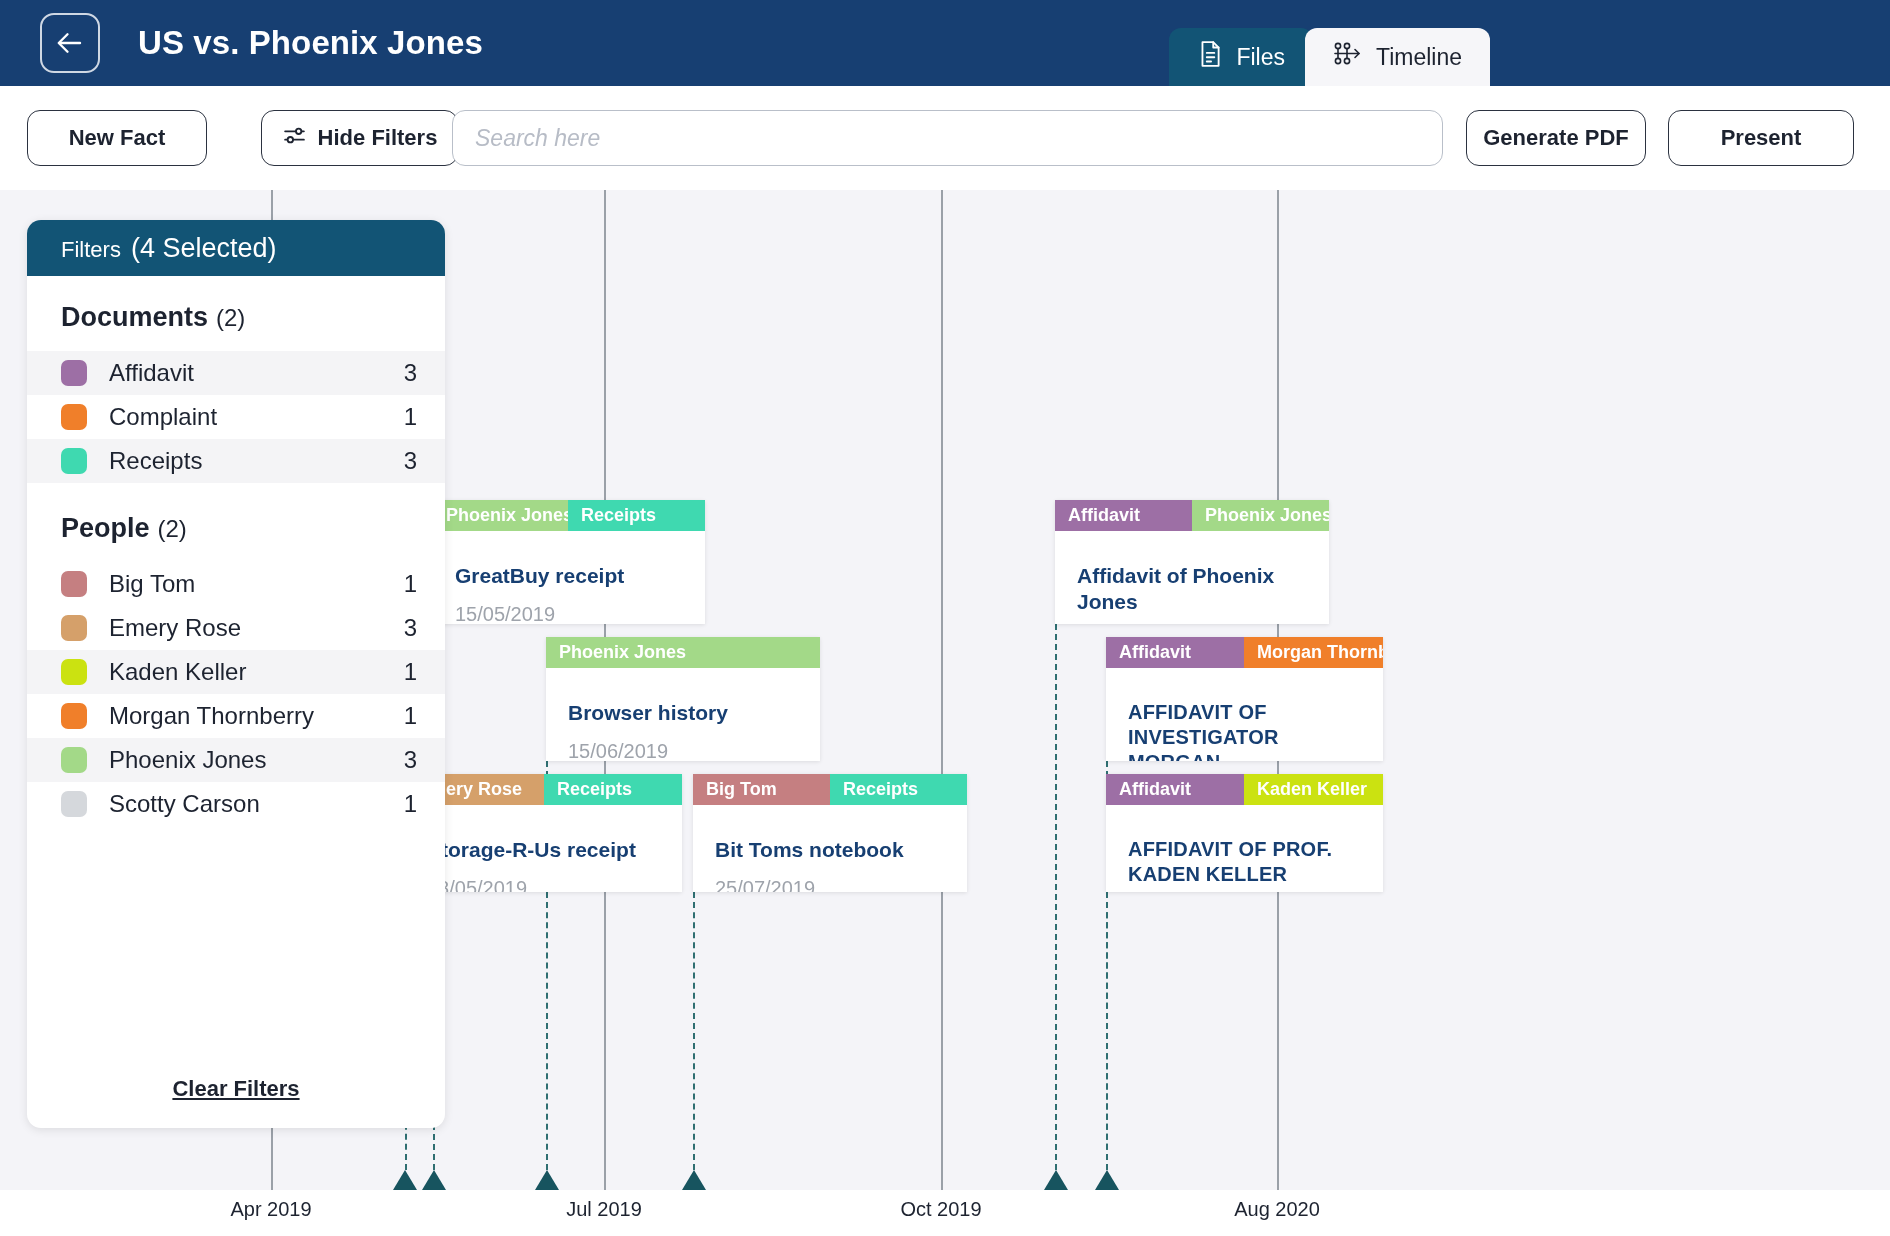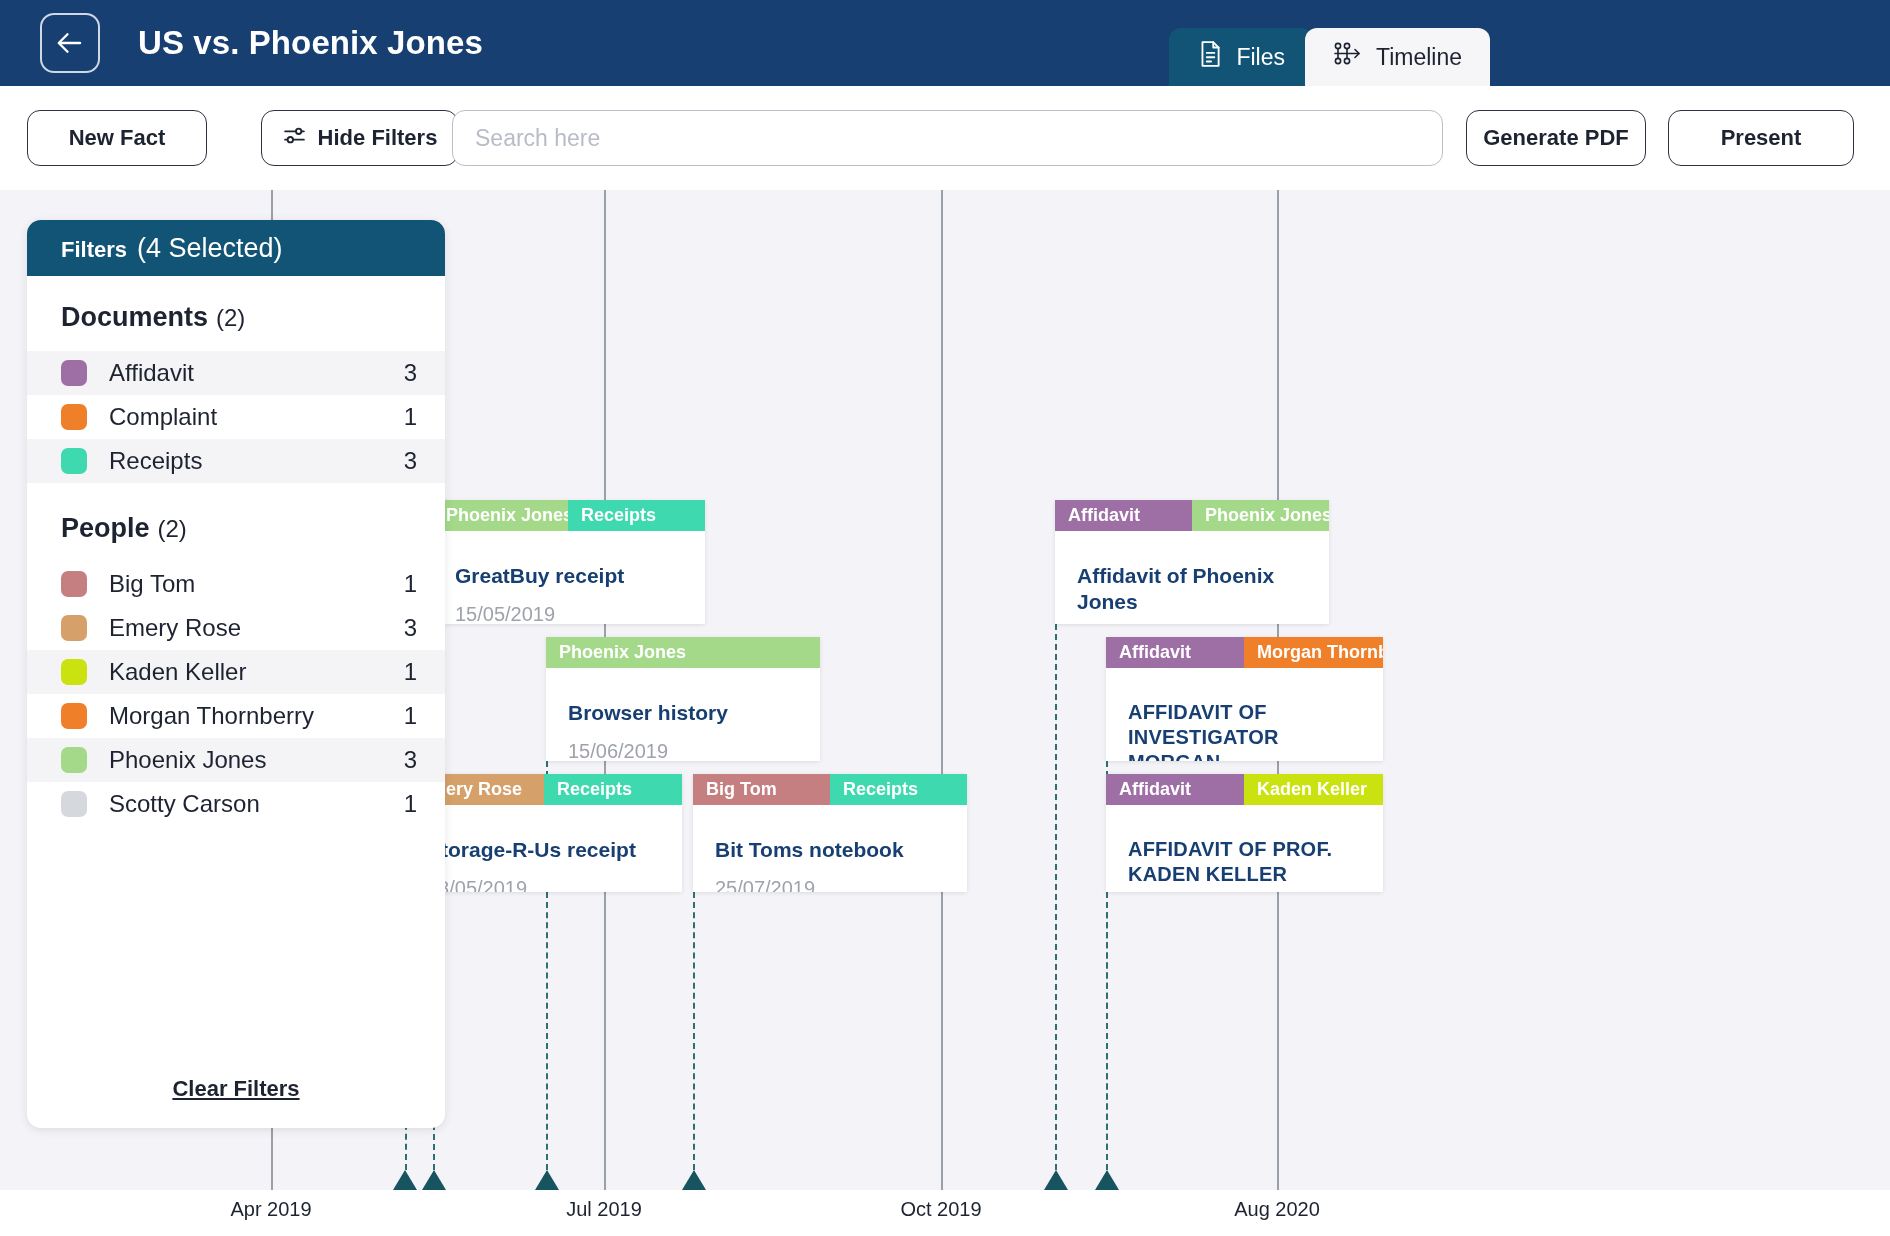--- a/index.html
+++ b/index.html
@@ -58,21 +58,21 @@
   #generate-pdf { position: absolute; left: 1466px; width: 180px; }
   #present { position: absolute; left: 1668px; width: 186px; }
   .search-wrap {
     position: absolute; left: 452px; width: 991px; height: 56px;
     border: 1.6px solid #b9bfc9; border-radius: 13px; background: #fff;
     display: flex; align-items: center;
   }
   .search-wrap input {
     border: 0; outline: 0; width: 100%; height: 100%;
     background: transparent; padding: 0 22px;
-    font-family: "Liberation Sans", sans-serif; font-size: 23px; color: #1d2330;
+    font-family: "Liberation Sans", sans-serif; font-size: 23px; color: #1d2330; font-style: italic;
   }
   .search-wrap input::placeholder { color: #b7bcc6; }
 
   
   .canvas {
     position: absolute; left: 0; top: 190px; width: 1890px; height: 1046px;
     background: #f4f4f8; overflow: hidden;
   }
   .vline { position: absolute; top: 0; width: 2px; background: #9aa0a8; }
   .axis {
@@ -100,21 +100,21 @@
     width: 418px; height: 908px;
     background: #ffffff; border-radius: 14px;
     box-shadow: 0 2px 10px rgba(0,0,0,.10);
     overflow: hidden; display: flex; flex-direction: column;
   }
   .filters-head {
     height: 56px; background: #125475; color: #fff;
     display: flex; align-items: baseline; gap: 10px; padding: 0 34px;
     line-height: 56px;
   }
-  .filters-head .ft { font-size: 22px; font-weight: bold; }
+  .filters-head .ft { font-size: 22px; font-weight: normal; }
   .filters-head .fc { font-size: 27px; }
   .filters-body { flex: 1; padding: 26px 0 0 0; position: relative; }
   .group-title {
     display: flex; align-items: baseline; gap: 8px;
     padding: 0 34px; margin-bottom: 18px;
   }
   .group-title .gt { font-size: 27px; font-weight: bold; color: #1d2330; }
   .group-title .gc { font-size: 24px; color: #1d2330; }
   .frow {
     display: flex; align-items: center; height: 44px;

